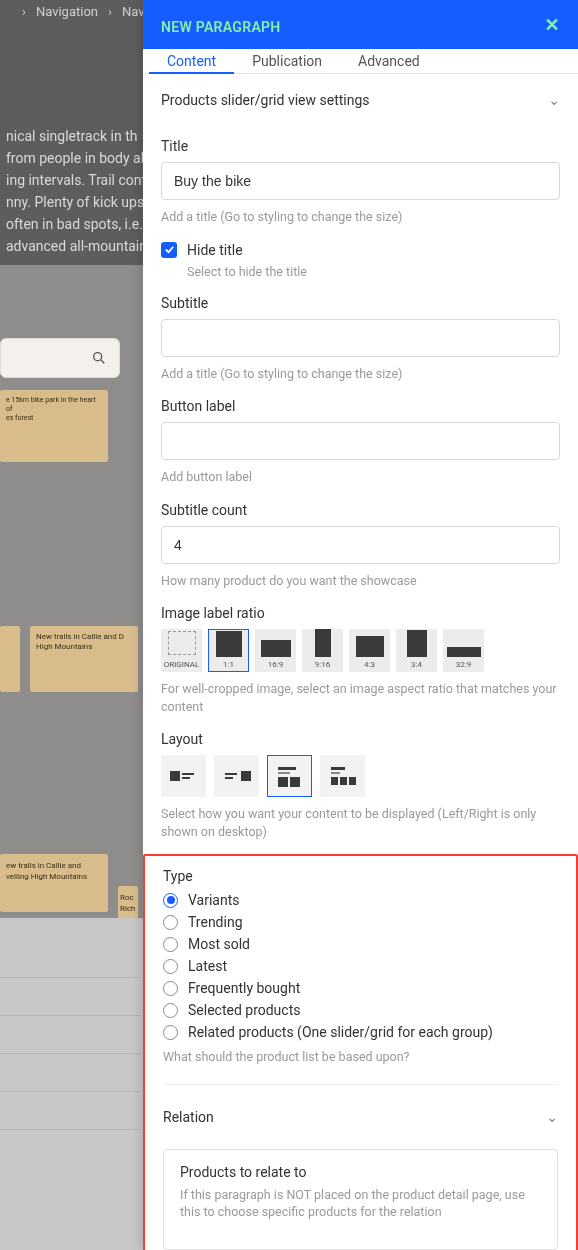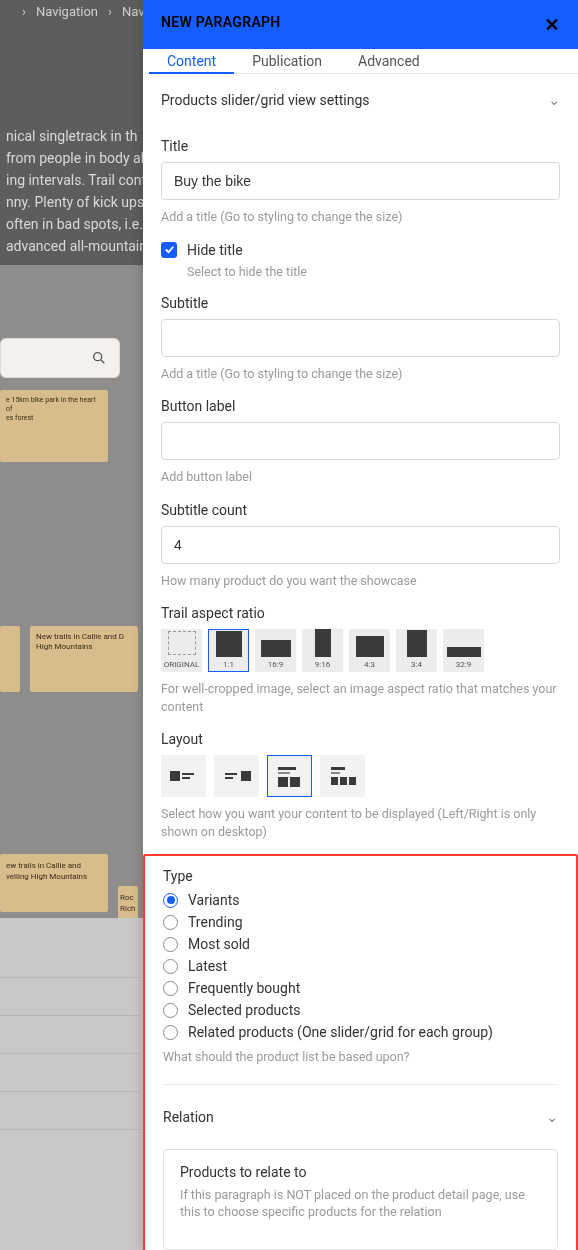--- a/index.html
+++ b/index.html
@@ -35,23 +35,23 @@
     width: 435px;
     height: 1250px;
     background: #fff;
     box-shadow: -2px 0 10px rgba(0,0,0,.15);
     display:flex; flex-direction:column;
     font-size:14px;
     color:#333;
   }
   .hdr {
     background:#165dff;
-    color:#000000;
+    color:#86efac;
     padding:14px 18px;
-    display:flex; justify-content:space-between; align-items:flex-start;
+    display:flex; justify-content:space-between; align-items:flex-end;
     font-weight:600; letter-spacing:.3px;
   }
   .hdr .close { font-size:18px; cursor:pointer; }
   .tabs { display:flex; border-bottom:1px solid #e5e5e5; padding:0 6px;}
   .tab { padding:4px 18px; color:#555; cursor:pointer; position:relative;}
   .tab.active { color:#165dff; }
   .tab.active::after { content:""; position:absolute; left:0; right:0; bottom:-1px; height:2px; background:#165dff;}
   .body { flex:1; overflow-y:auto; padding:0 18px 20px; }
   .section-head { display:flex; justify-content:space-between; align-items:center; padding:18px 0 14px; color:#333;}
   .section-head .chev { color:#888;}
@@ -159,21 +159,21 @@
     <div class="hint">Add a title (Go to styling to change the size)</div>
 
     <div class="label">Button label</div>
     <input class="input" value="" style="">
     <div class="hint">Add button label</div>
 
     <div class="label">Subtitle count</div>
     <input class="input" value="4" style="">
     <div class="hint">How many product do you want the showcase</div>
 
-    <div class="label">Trail aspect ratio</div>
+    <div class="label">Image label ratio</div>
     <div class="ratio-row">
       <div class="ratio original">
           <div class="dashed"></div>
           <div class="lbl">ORIGINAL</div>
         </div>
       <div class="ratio selected">
           <div class="shape" style="width:26px;height:26px;"></div>
           <div class="lbl">1:1</div>
         </div>
       <div class="ratio">

